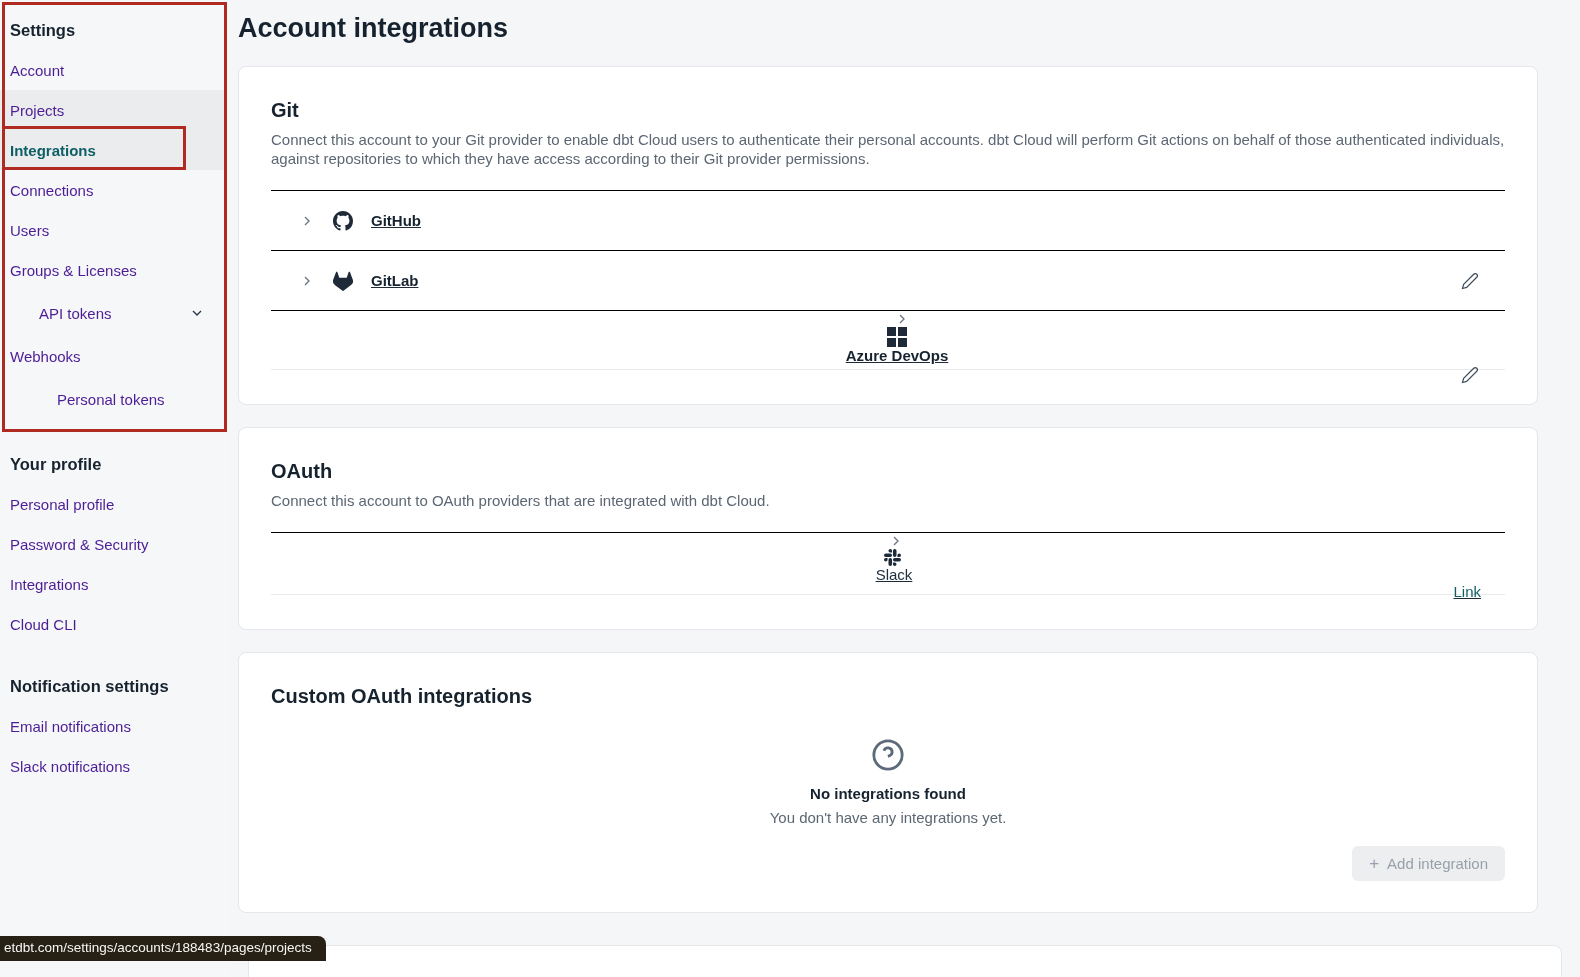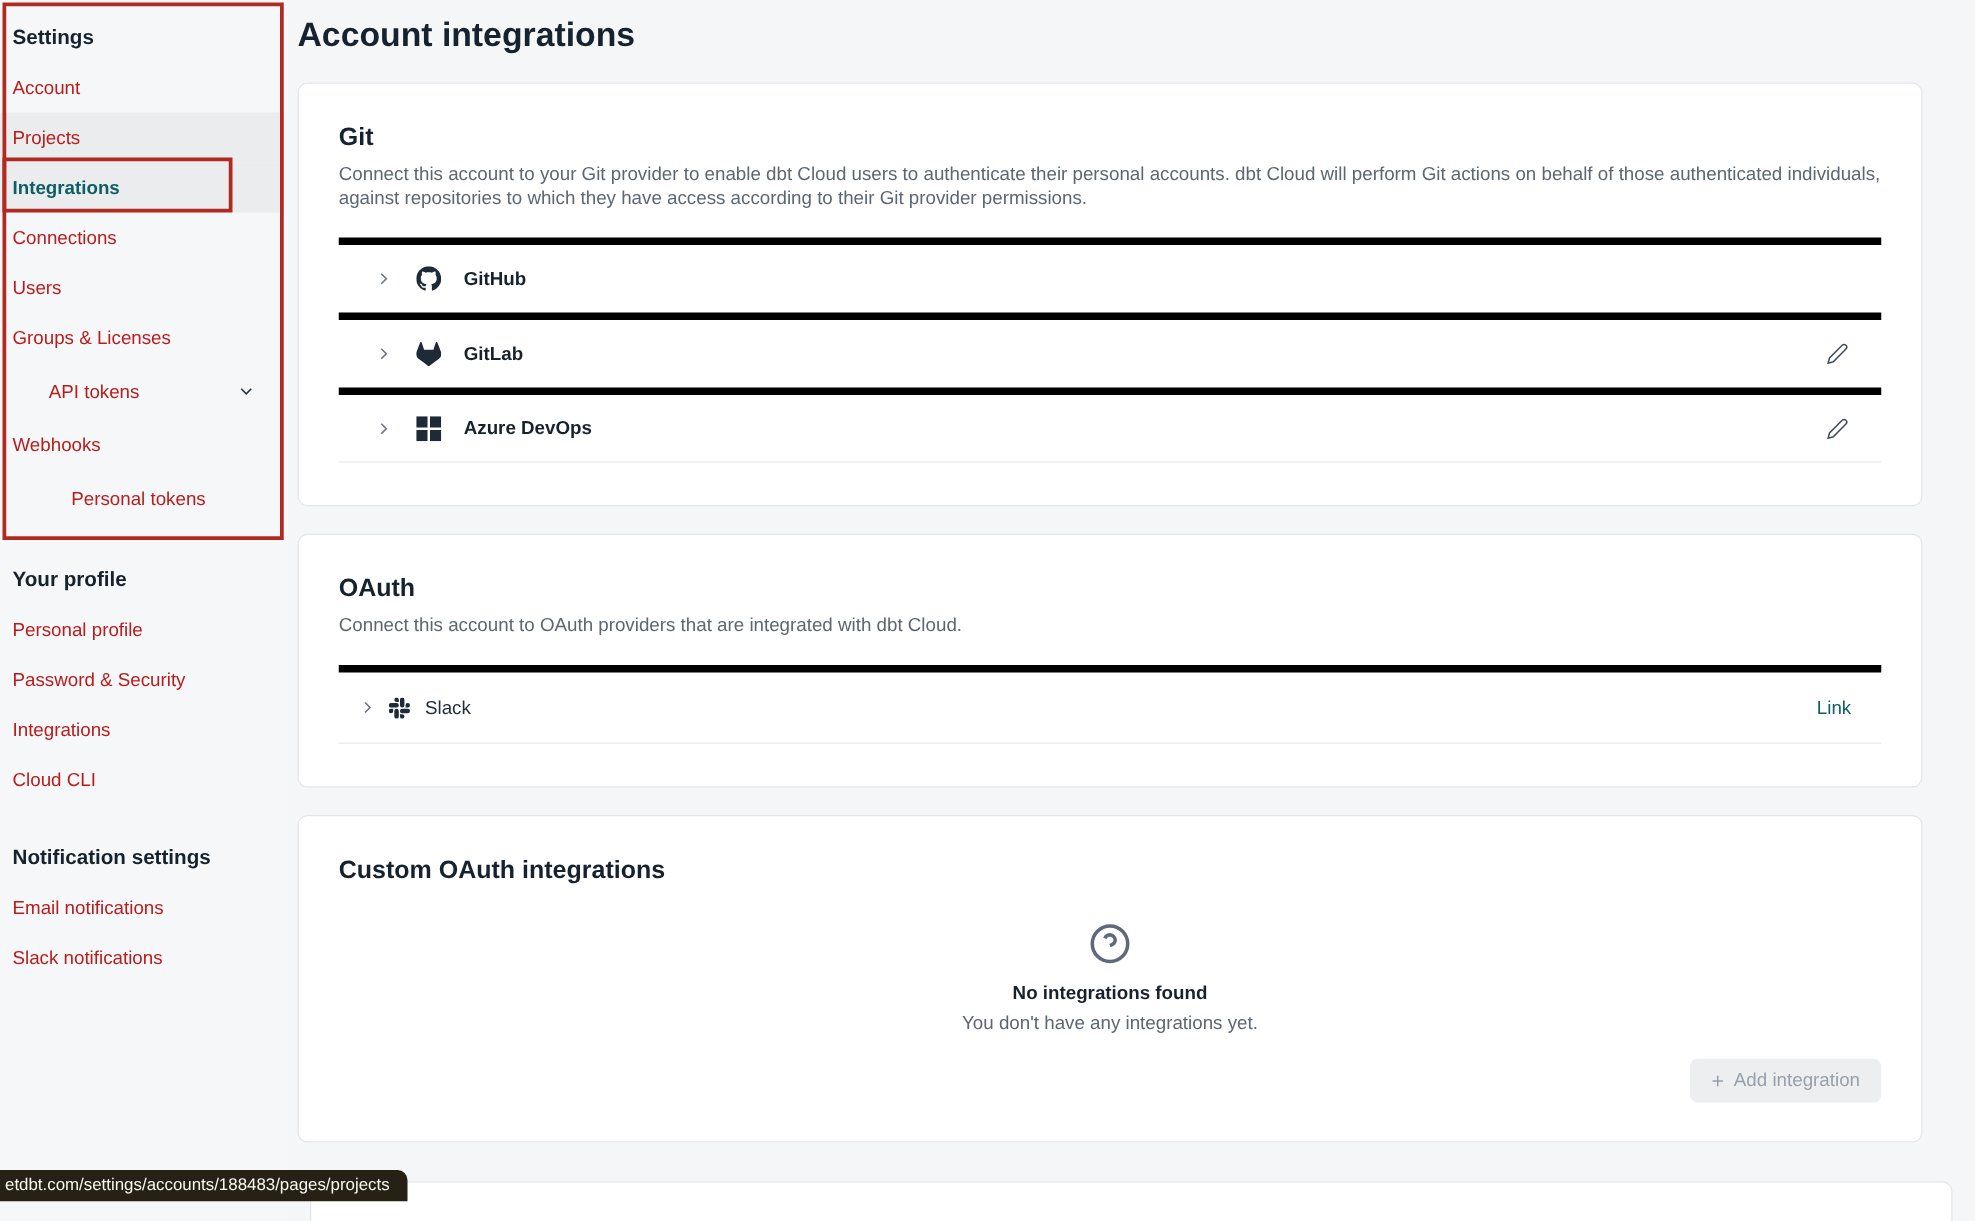--- a/index.html
+++ b/index.html
@@ -14,21 +14,21 @@
 
   
   .sidebar { position: relative; flex: 0 0 230px; width: 230px; background: #f6f7f9; }
   .nav { width: 227px; padding-top: 10px; }
   .nav-header {
     height: 40px; display: flex; align-items: center;
     padding: 0 10px; font-size: 16.5px; font-weight: 700; color: #16232f;
   }
   .nav-item {
     height: 40px; display: flex; align-items: center;
-    padding: 0 22px 0 10px; font-size: 15px; color: #b91c1c;
+    padding: 0 22px 0 10px; font-size: 15px; color: #4c1d95;
     text-decoration: none; cursor: pointer;
   }
   .nav-item.tall { height: 46px; margin-left: 29px; }
   .nav-item.hl { background: #ebeced; }
   .nav-item.active { color: #0e5e66; font-weight: 700; }
   .nav-item.indent { padding-left: 28px; }
   .nav-item.has-chevron { justify-content: space-between; }
   .section-gap { margin-top: 22px; }
   .chev-down { width: 16px; height: 16px; stroke: #2a3645; stroke-width: 2; fill: none; }
 
@@ -49,23 +49,24 @@
   .card {
     background: #ffffff; border: 1px solid #e4e6ea; border-radius: 8px;
     margin-top: 22px; padding: 32px 32px 0 32px;
   }
   .card-title { font-size: 20px; font-weight: 700; color: #16232f; margin-bottom: 8px; }
   .card-desc { font-size: 15px; line-height: 19px; color: #5c6773; margin-bottom: 22px; max-width: 1250px; }
 
   .rows { }
   .row {
     display: flex; align-items: center; height: 60px;
-    border-top: 6px solid #000000;
-  }
-  .rows .row:last-child { border-bottom: 1px solid #e9eaec; }
+    border-top: 1px solid #000000;
+    text-decoration: underline;
+  }
+  .rows .row:last-child { border-bottom: 1px solid #e9eaec; flex-direction: column; }
   .row .chev { margin-left: 28px; display: flex; align-items: center; cursor: pointer; }
   .chev svg { width: 16px; height: 16px; stroke: #6b7684; stroke-width: 2; fill: none; }
   .row .picon { margin-left: 18px; display: flex; align-items: center; }
   .picon svg { width: 20px; height: 20px; fill: #1e2a38; }
   .row .pname { margin-left: 18px; font-size: 15px; font-weight: 700; color: #16232f; }
   .row .pname.regular { font-weight: 400; color: #222f3d; }
   .edit-btn {
     margin-left: auto; margin-right: 24px; background: none; border: none; cursor: pointer;
     display: flex; align-items: center; padding: 2px;
   }

